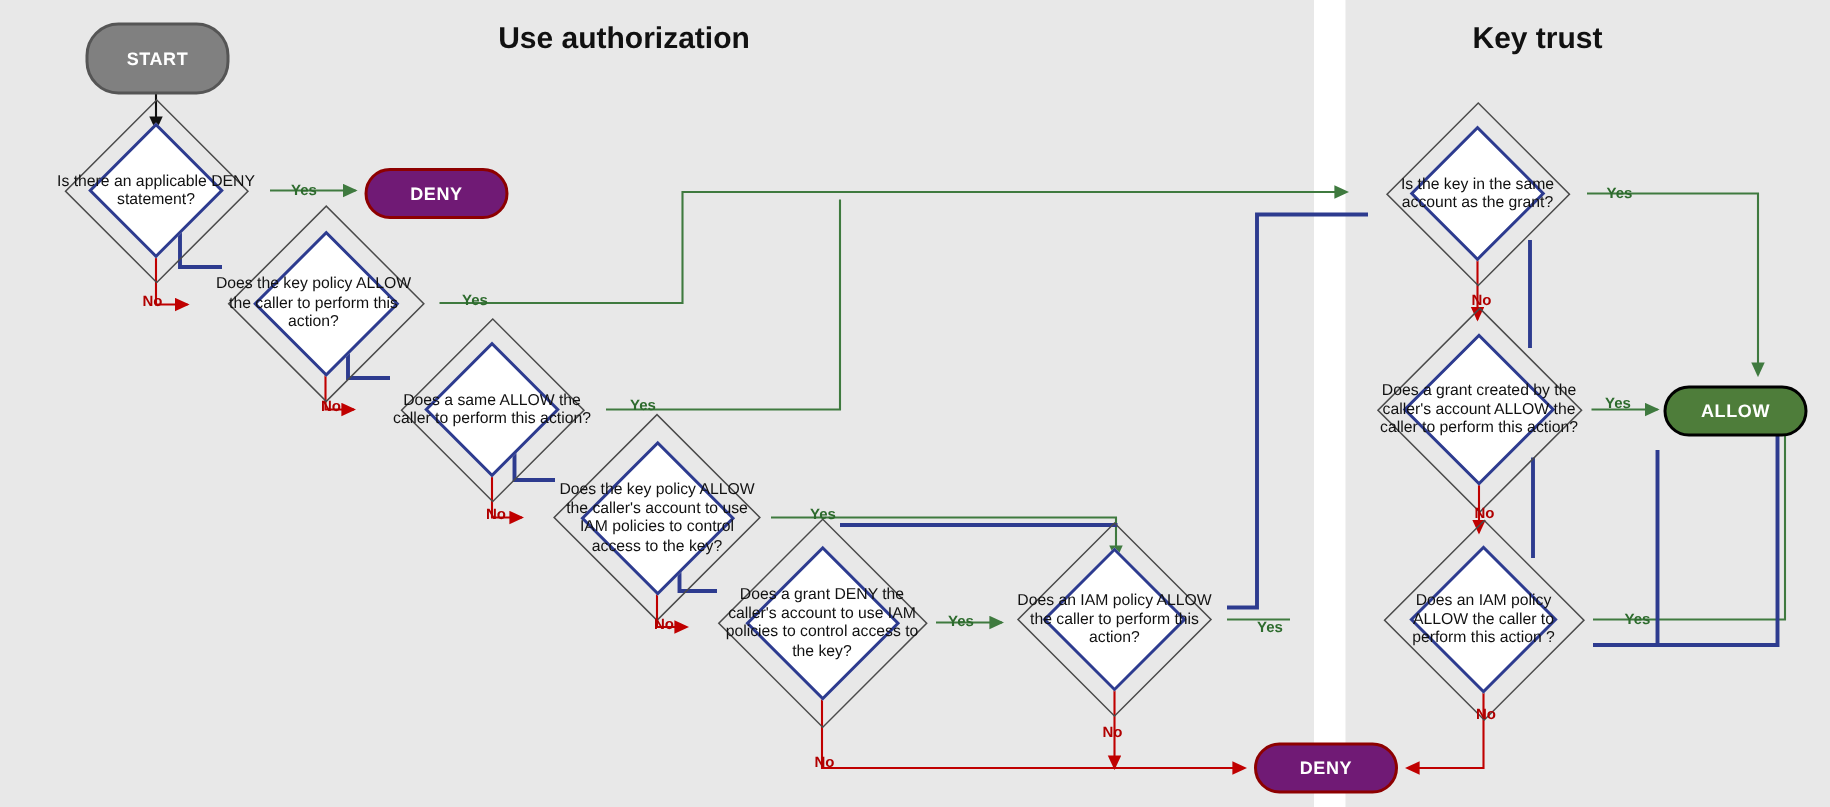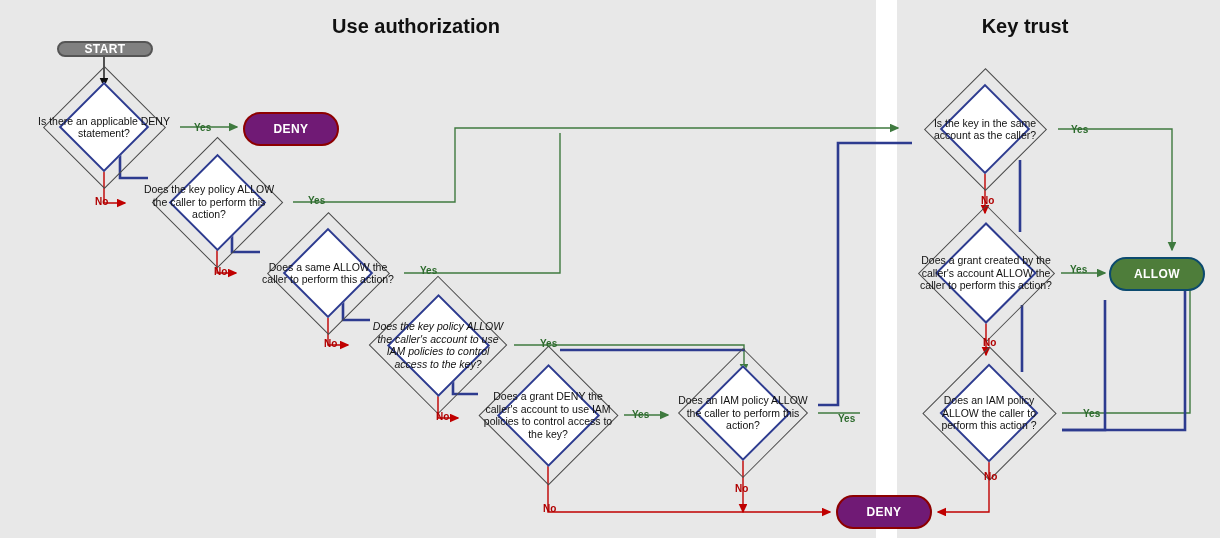--- a/index.html
+++ b/index.html
@@ -46,21 +46,21 @@
   .pill{
     position:absolute;
     display:flex;align-items:center;justify-content:center;
     border-radius:22px;
     font-weight:bold;font-size:12px;color:#ffffff;
     letter-spacing:.4px;
     box-sizing:border-box;
   }
   .pill.start{background:#808080;border:2px solid #555;}
   .pill.deny{background:#701a75;border:2px solid #8d0000;}
-  .pill.allow{background:#4e7d3a;border:2px solid #0c4a6e;}
+  .pill.allow{background:#4e7d3a;border:2px solid #000000;}
 
   .edge-label{
     position:absolute;font-size:10px;font-weight:bold;white-space:nowrap;
   }
   .lbl-yes{color:#2d6b2d;}
   .lbl-no{color:#b00000;}
 </style>
 </head>
 <body>
 
@@ -130,39 +130,39 @@
       <div class="diamond" style="width: 64px; height: 64px; left: 72px; top: 95px;"></div>
       <div class="diamond-label" style="width: 134px; height: 66px; left: 37px; top: 94px;">Is there an applicable DENY statement?</div>
       <div class="diamond-outline" style="width: 93px; height: 93px; left: 170.5px; top: 155.5px;"></div>
       <div class="diamond" style="width: 69px; height: 69px; left: 182.5px; top: 167.5px;"></div>
       <div class="diamond-label" style="width: 134px; height: 80px; left: 142px; top: 162px;">Does the key policy ALLOW the caller to perform this action?</div>
       <div class="diamond-outline" style="width: 87px; height: 87px; left: 284.5px; top: 229.5px;"></div>
       <div class="diamond" style="width: 64px; height: 64px; left: 296px; top: 241px;"></div>
       <div class="diamond-label" style="width: 134px; height: 66px; left: 261px; top: 240px;">Does a same ALLOW the caller to perform this action?</div>
       <div class="diamond-outline" style="width: 98px; height: 98px; left: 389px; top: 296px;"></div>
       <div class="diamond" style="width: 73px; height: 73px; left: 401.5px; top: 308.5px;"></div>
-      <div class="diamond-label" style="width: 134px; height: 92px; left: 371px; top: 299px; font-style: italic;">Does the key policy ALLOW the caller's account to use IAM policies to control access to the key?</div>
+      <div class="diamond-label" style="width: 134px; height: 92px; left: 371px; top: 299px;">Does the key policy ALLOW the caller's account to use IAM policies to control access to the key?</div>
       <div class="diamond-outline" style="width: 99px; height: 99px; left: 498.5px; top: 365.5px;"></div>
       <div class="diamond" style="width: 73px; height: 73px; left: 511.5px; top: 378.5px;"></div>
       <div class="diamond-label" style="width: 134px; height: 96px; left: 481px; top: 367px;">Does a grant DENY the caller's account to use IAM policies to control access to the key?</div>
       <div class="diamond-outline" style="width: 92px; height: 92px; left: 697px; top: 367px;"></div>
       <div class="diamond" style="width: 68px; height: 68px; left: 709px; top: 379px;"></div>
       <div class="diamond-label" style="width: 132px; height: 80px; left: 677px; top: 373px;">Does an IAM policy ALLOW the caller to perform this action?</div>
       <div class="diamond-outline" style="width: 87px; height: 87px; left: 941.5px; top: 85.5px;"></div>
       <div class="diamond" style="width: 64px; height: 64px; left: 953px; top: 97px;"></div>
-      <div class="diamond-label" style="width: 128px; height: 72px; left: 921px; top: 93px;">Is the key in the same account as the caller?</div>
+      <div class="diamond-label" style="width: 128px; height: 72px; left: 921px; top: 93px;">Is the key in the same account as the grant?</div>
       <div class="diamond-outline" style="width: 97px; height: 97px; left: 937.5px; top: 224.5px;"></div>
       <div class="diamond" style="width: 72px; height: 72px; left: 950px; top: 237px;"></div>
       <div class="diamond-label" style="width: 132px; height: 92px; left: 920px; top: 227px;">Does a grant created by the caller's account ALLOW the caller to perform this action?</div>
       <div class="diamond-outline" style="width: 95px; height: 95px; left: 941.5px; top: 365.5px;"></div>
       <div class="diamond" style="width: 70px; height: 70px; left: 954px; top: 378px;"></div>
       <div class="diamond-label" style="width: 128px; height: 92px; left: 925px; top: 367px;">Does an IAM policy ALLOW the caller to perform this action ?</div>
     </div>
   <div id="terminals">
-      <div class="pill start" style="left: 57px; top: 15px; width: 96px; height: 16px; margin-top: 26px;">START</div>
+      <div class="pill start" style="left: 57px; top: 15px; width: 96px; height: 48px;">START</div>
       <div class="pill deny" style="left: 243px; top: 112px; width: 96px; height: 34px;">DENY</div>
       <div class="pill deny" style="left: 836px; top: 495px; width: 96px; height: 34px;">DENY</div>
       <div class="pill allow" style="left: 1109px; top: 257px; width: 96px; height: 34px;">ALLOW</div>
     </div>
   <div id="labels">
       <div class="edge-label lbl-yes" style="left: 194px; top: 122px;">Yes</div>
       <div class="edge-label lbl-no" style="left: 95px; top: 196px;">No</div>
       <div class="edge-label lbl-yes" style="left: 308px; top: 195px;">Yes</div>
       <div class="edge-label lbl-no" style="left: 214px; top: 266px;">No</div>
       <div class="edge-label lbl-yes" style="left: 420px; top: 265px;">Yes</div>

